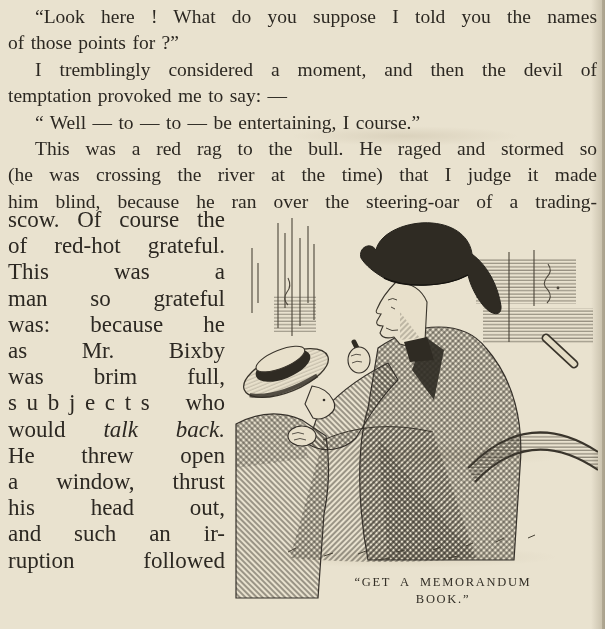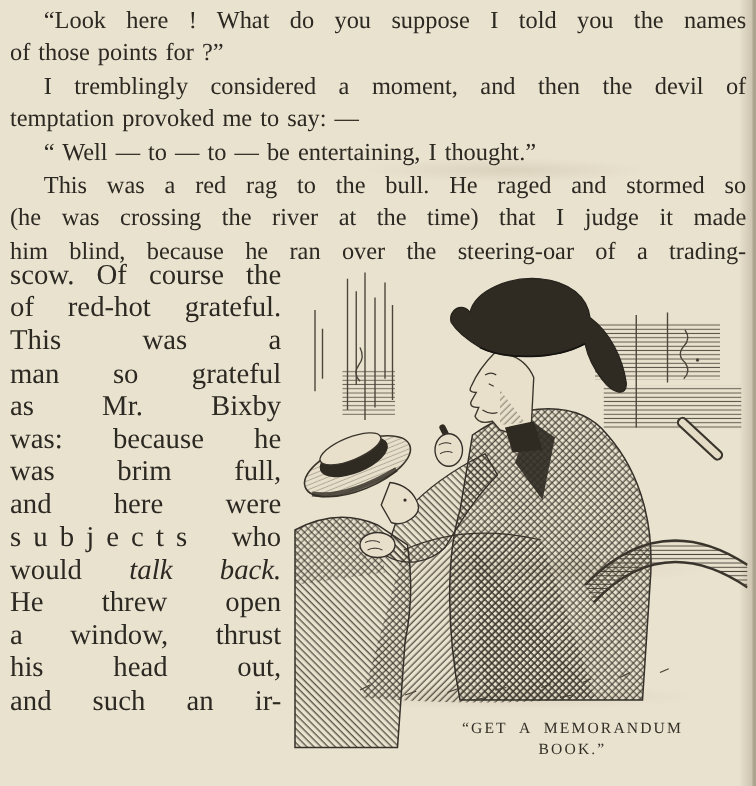--- a/index.html
+++ b/index.html
@@ -27,21 +27,21 @@
   .it{font-style:italic;}
   .ls{letter-spacing:.42em;}
   
   .figure{
     position:absolute;left:228px;top:208px;width:370px;height:398px;
     z-index:1;
   }
   .figure svg{display:block;width:100%;height:100%;}
   
   .caption{
-    position:absolute;left:333px;top:574px;width:250px;z-index:2;
+    position:absolute;left:318px;top:574px;width:250px;z-index:2;
     text-align:center;color:#332f27;
     font-size:12.5px;line-height:17px;letter-spacing:1.7px;word-spacing:5px;
   }
   
   .edge-shade{
     position:absolute;top:0;right:0;bottom:0;width:14px;z-index:3;
     background:linear-gradient(to right, rgba(86,74,48,0), rgba(86,74,48,.26));
   }
   .edge-shade:after{
     content:"";position:absolute;top:0;right:0;bottom:0;width:3px;
@@ -62,41 +62,41 @@
 
   <div class="smudge s1"></div>
   <div class="smudge s2"></div>
   <div class="smudge s3"></div>
 
   <div class="body-block">
       <div class="tline indent"><span>“Look here !  What do you suppose I told you the names</span></div>
       <div class="tline endline"><span>of those points for ?”</span></div>
       <div class="tline indent"><span>I tremblingly considered a moment, and then the devil of</span></div>
       <div class="tline endline"><span>temptation provoked me to say: —</span></div>
-      <div class="tline indent endline"><span>“ Well — to — to — be entertaining, I thought.”</span></div>
+      <div class="tline indent endline"><span>“ Well — to — to — be entertaining, I course.”</span></div>
       <div class="tline indent"><span>This was a red rag to the bull.  He raged and stormed so</span></div>
       <div class="tline"><span>(he was crossing the river at the time) that I judge it made</span></div>
       <div class="tline"><span>him blind, because he ran over the steering-oar of a trading-</span></div>
     </div>
 
   <div class="column-block">
       <div class="tline"><span>scow.  Of course the</span></div>
       <div class="tline"><span>of red-hot grateful.</span></div>
       <div class="tline"><span>This was a</span></div>
       <div class="tline"><span>man so grateful</span></div>
+      <div class="tline"><span>was: because he</span></div>
       <div class="tline"><span>as Mr. Bixby</span></div>
-      <div class="tline"><span>was: because he</span></div>
       <div class="tline"><span>was brim full,</span></div>
-      <div class="tline"><span>and here were</span></div>
       <div class="tline"><span class="ls">subjects</span><span> who</span></div>
       <div class="tline"><span>would </span><span class="it">talk back.</span></div>
       <div class="tline"><span>He threw open</span></div>
       <div class="tline"><span>a window, thrust</span></div>
       <div class="tline"><span>his head out,</span></div>
       <div class="tline"><span>and such an ir-</span></div>
+      <div class="tline"><span>ruption followed</span></div>
     </div>
 
   <div class="figure">
     <svg viewBox="0 0 370 398" xmlns="http://www.w3.org/2000/svg">
       <defs>
         <pattern id="d1" width="4" height="4" patternUnits="userSpaceOnUse" patternTransform="rotate(45)">
           <path d="M1 0 V4" stroke="#39342b" stroke-width="0.9"></path>
         </pattern>
         <pattern id="d2" width="4" height="4" patternUnits="userSpaceOnUse" patternTransform="rotate(-45)">
           <path d="M1 0 V4" stroke="#39342b" stroke-width="0.9"></path>

